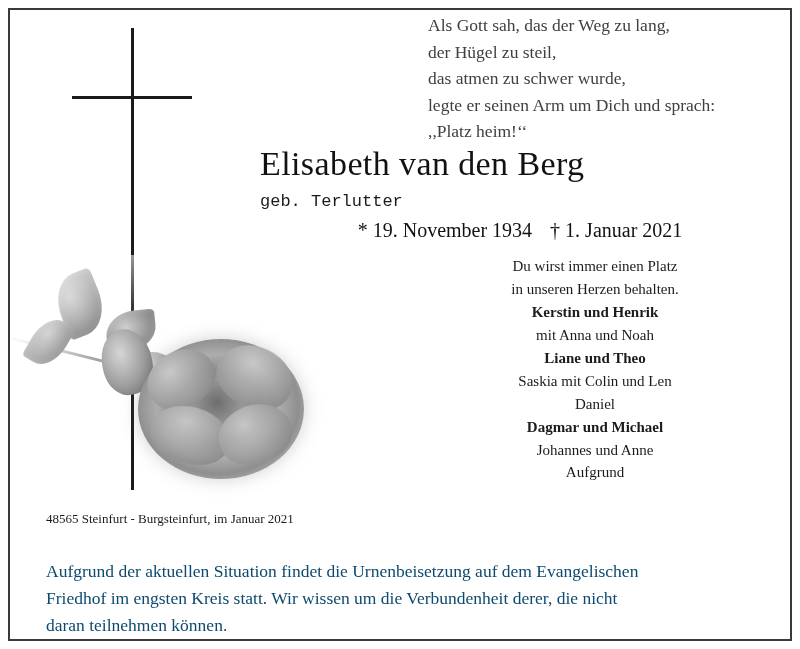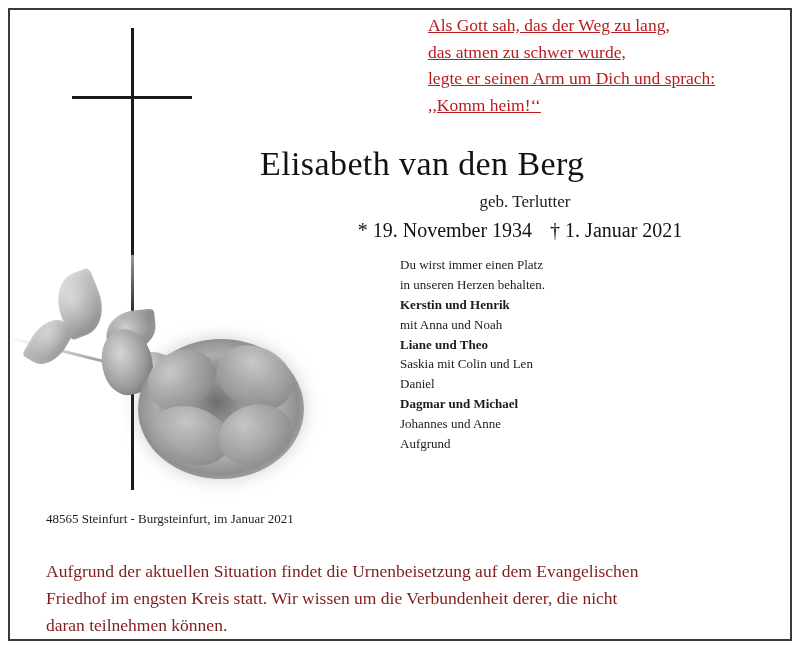--- a/index.html
+++ b/index.html
@@ -125,78 +125,77 @@
     background: radial-gradient(ellipse at 60% 60%, rgba(255,255,255,0) 45%, rgba(255,255,255,0.75) 85%);
   }
   
   .verse {
     position: absolute;
     left: 428px;
     top: 12px;
     width: 360px;
     font-size: 17.5px;
     line-height: 1.52;
-    color: #b91c1c;
-    text-decoration: underline;
+    color: #404040;
   }
   .deceased-name {
     position: absolute;
     left: 260px;
     top: 145px;
     width: 530px;
     text-align: left;
     font-size: 34px;
     color: #121212;
     letter-spacing: 0.4px;
   }
   .maiden-name {
     position: absolute;
     left: 260px;
     top: 192px;
     width: 530px;
-    text-align: center;
     font-size: 17px;
     color: #1b1b1b;
+    font-family: Liberation Mono, monospace;
   }
   .dates {
     position: absolute;
     left: 250px;
     top: 219px;
     width: 540px;
     text-align: center;
     font-size: 20px;
     color: #121212;
   }
   .dates .sep { display: inline-block; width: 18px; }
   .mourners {
     position: absolute;
     left: 400px;
     top: 255px;
     width: 390px;
-    text-align: left;
-    font-size: 13px;
+    text-align: center;
+    font-size: 15px;
     line-height: 1.53;
     color: #1b1b1b;
   }
   .mourners .bold { font-weight: bold; }
   .place-date {
     position: absolute;
     left: 46px;
     top: 511px;
     font-size: 13px;
     color: #1b1b1b;
   }
   .notice {
     position: absolute;
     left: 46px;
     top: 558px;
     width: 710px;
     font-size: 17.5px;
     line-height: 1.55;
-    color: #7f1d1d;
+    color: #0c4a6e;
   }
 </style>
 </head>
 <body>
 
 <div class="obituary">
 
   <div class="frame"></div>
 
   <div class="cross-vert"></div>
@@ -212,23 +211,24 @@
     <div class="bloom"></div>
     <div class="bloom-petal bp1"></div>
     <div class="bloom-petal bp2"></div>
     <div class="bloom-petal bp3"></div>
     <div class="bloom-petal bp4"></div>
     <div class="rose-haze"></div>
   </div>
 
   <div class="verse">
     <div>Als Gott sah, das der Weg zu lang,</div>
+    <div>der Hügel zu steil,</div>
     <div>das atmen zu schwer wurde,</div>
     <div>legte er seinen Arm um Dich und sprach:</div>
-    <div>,,Komm heim!‘‘</div>
+    <div>,,Platz heim!‘‘</div>
   </div>
 
   <div class="deceased-name">Elisabeth van den Berg</div>
   <div class="maiden-name">geb. Terlutter</div>
 
   <div class="dates">
     <span>* 19. November 1934</span><span class="sep"></span><span>† 1. Januar 2021</span>
   </div>
 
   <div class="mourners">

